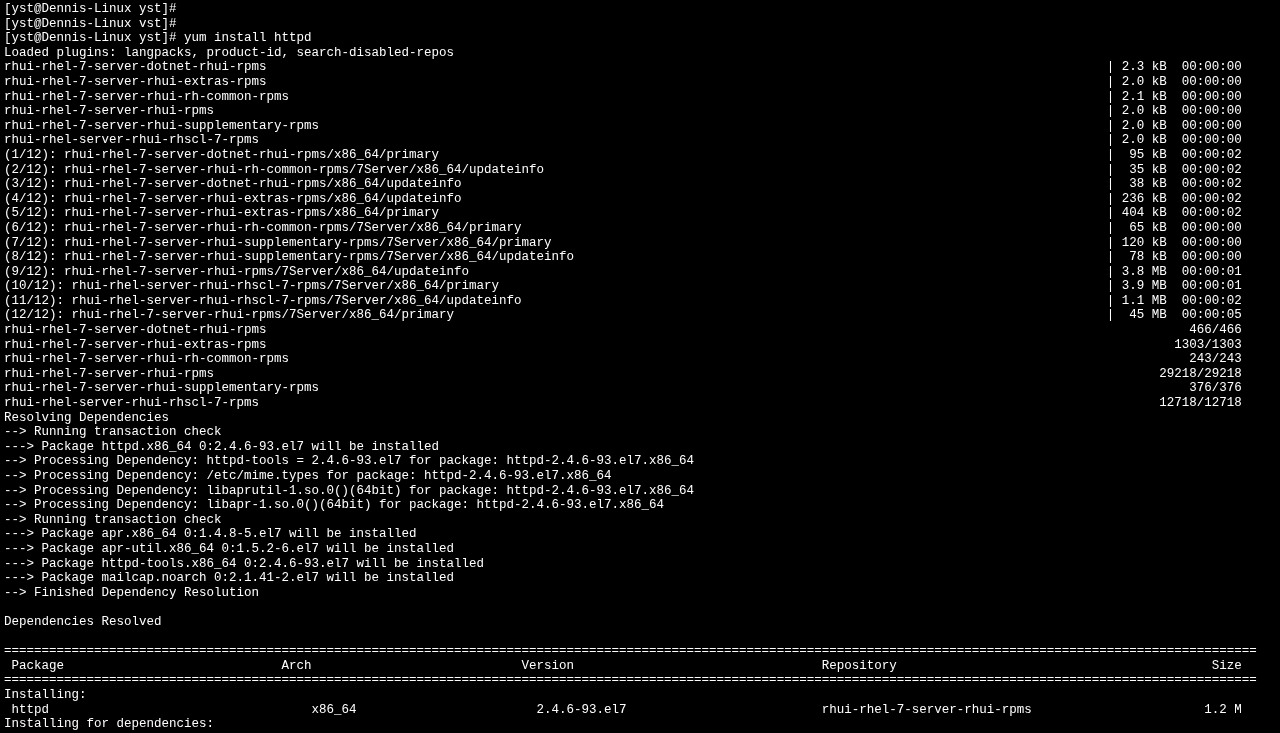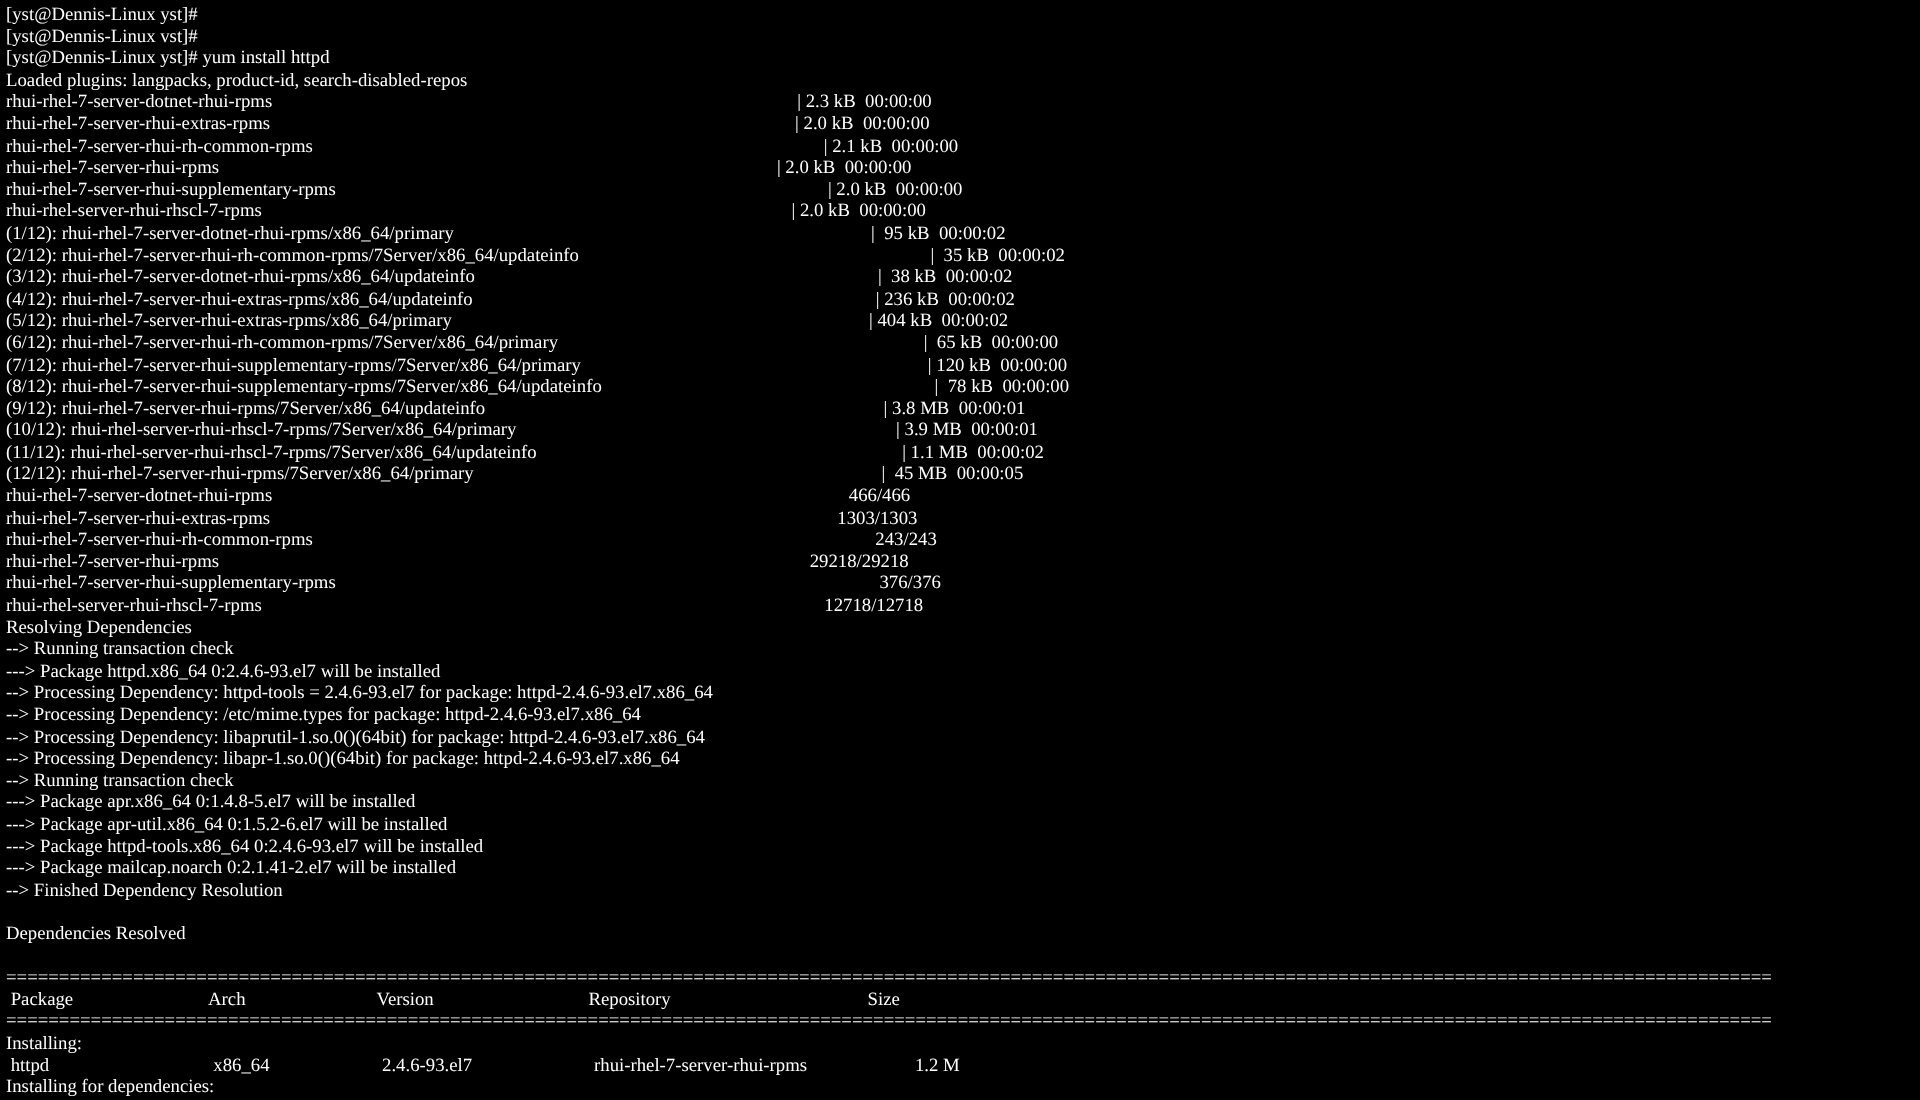--- a/index.html
+++ b/index.html
@@ -11,21 +11,21 @@
     font-size: 12.5px;
     line-height: 14.6px;
     width: 1280px;
     height: 733px;
     overflow: hidden;
   }
   pre {
     margin: 0;
     padding: 2px 4px;
     white-space: pre;
-    font-family: Liberation Serif, serif;
+    font-family: Liberation Mono, monospace;
   }
 </style>
 </head>
 <body>
 
 <pre id="term">[yst@Dennis-Linux yst]#
 [yst@Dennis-Linux vst]#
 [yst@Dennis-Linux yst]# yum install httpd
 Loaded plugins: langpacks, product-id, search-disabled-repos
 rhui-rhel-7-server-dotnet-rhui-rpms                                                                                                                | 2.3 kB  00:00:00  

